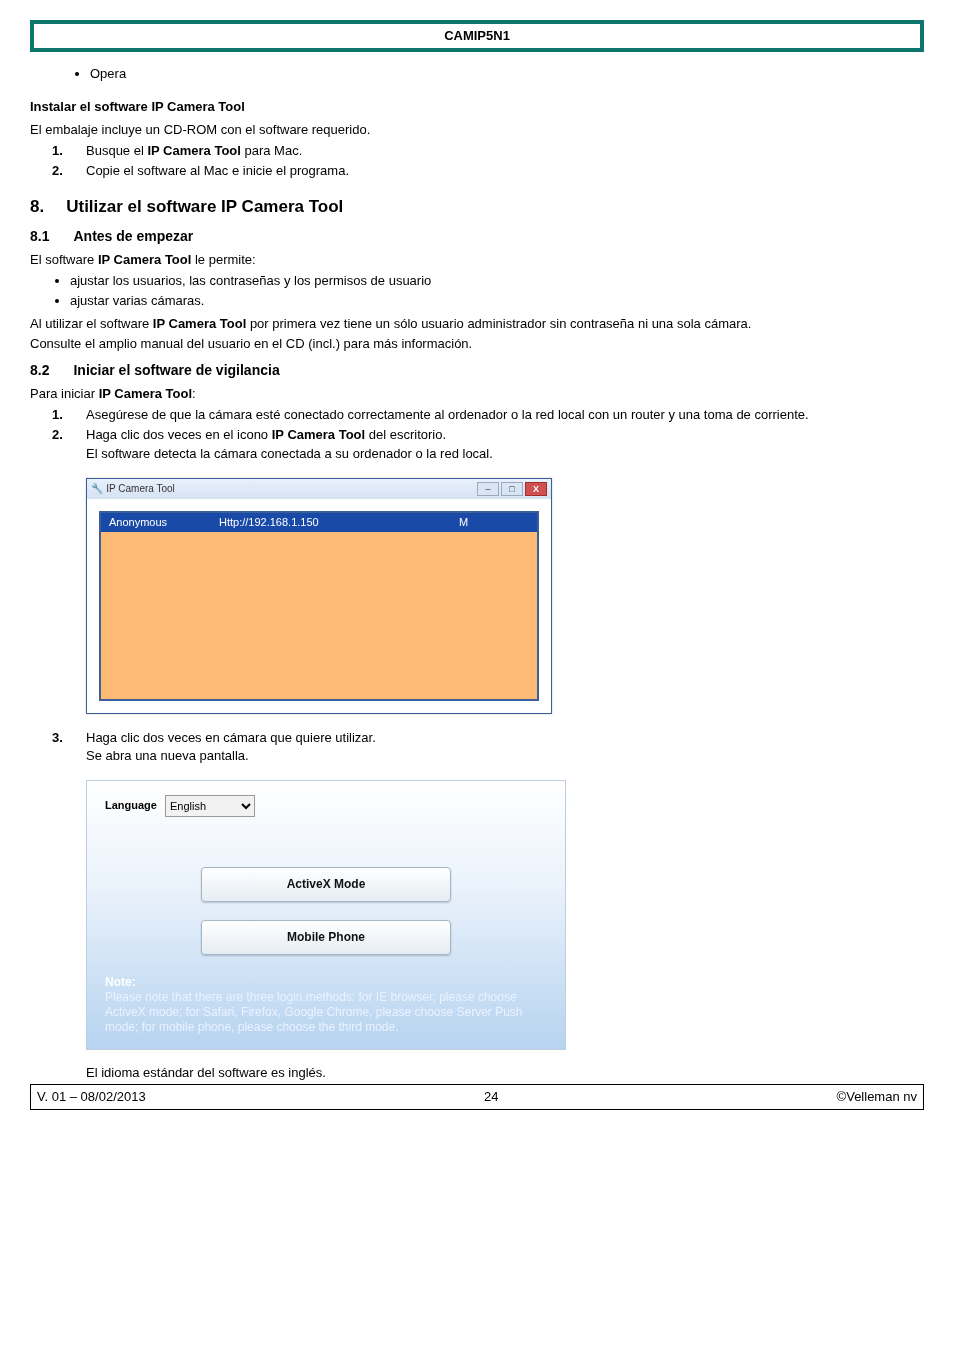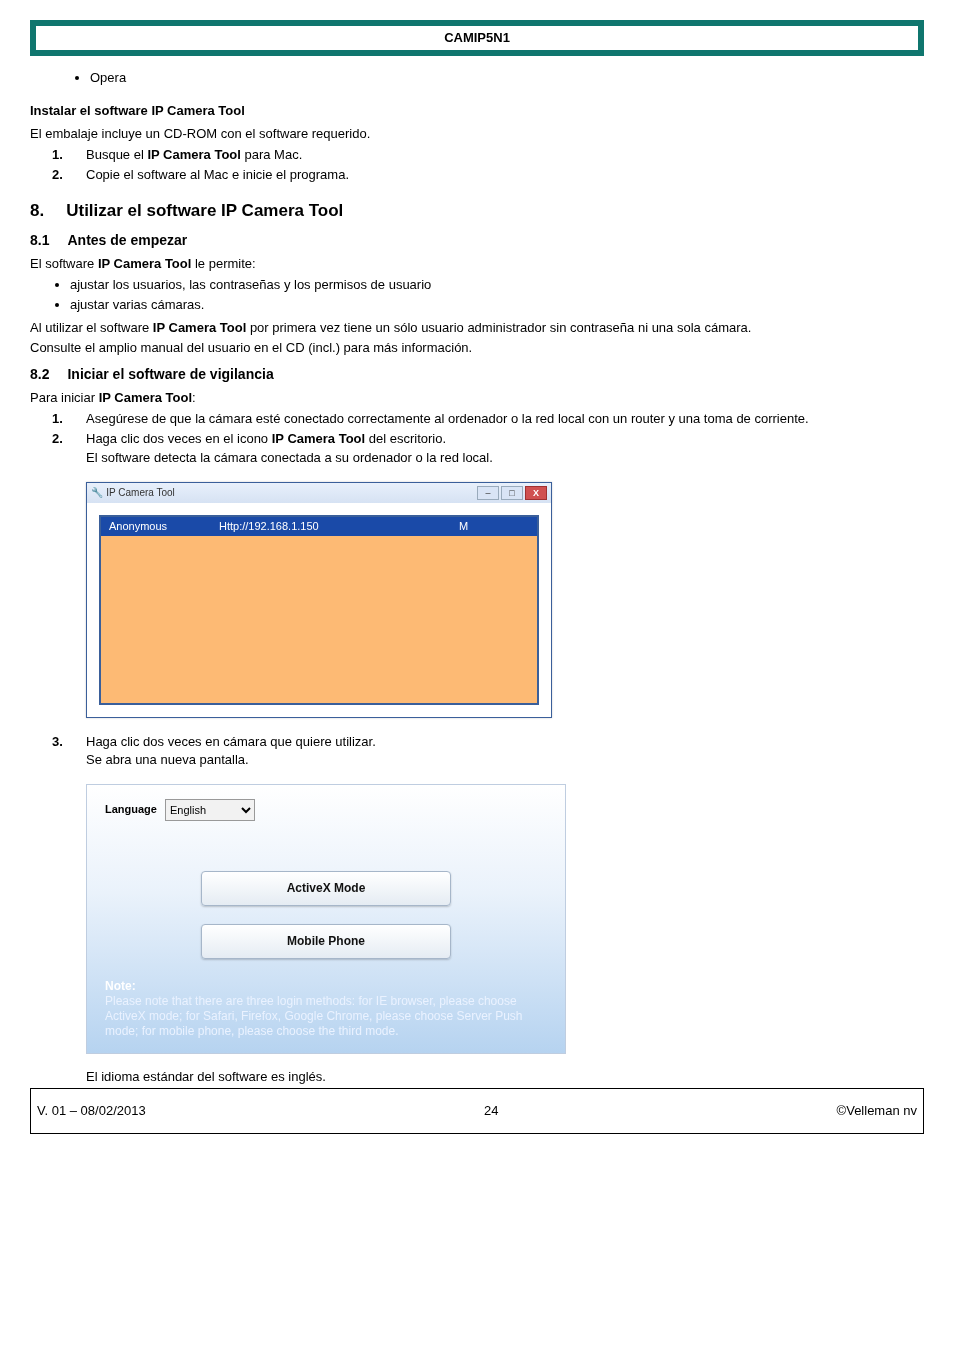--- a/index.html
+++ b/index.html
@@ -6,21 +6,21 @@
   body {
     font-family: Verdana, Geneva, sans-serif;
     font-size: 13px;
     color: #000;
     background: #fff;
     width: 954px;
     padding: 20px 30px;
     line-height: 1.4;
   }
   .header-box {
-    border: 6px solid #0f766e;
+    border: 4px solid #0f766e;
     text-align: center;
     font-weight: bold;
     padding: 3px;
     margin-bottom: 12px;
   }
   ul.content-list {
     list-style: disc;
     margin-left: 60px;
     margin-bottom: 14px;
   }
@@ -33,21 +33,21 @@
   ol.num-list li {
     padding: 1px 0;
     display: flex;
     gap: 14px;
   }
   ol.num-list li .num { font-weight: bold; min-width: 20px; }
   .h3 { font-weight: bold; font-size: 13px; margin-bottom: 4px; }
   .h2-row { display: flex; gap: 22px; align-items: baseline; }
   .h2-row .num { font-size: 17px; font-weight: bold; }
   .h2-row .txt { font-size: 17px; font-weight: bold; }
-  .h2b-row { display: flex; gap: 18px; align-items: baseline; margin-top: 8px; margin-bottom: 4px; }
+  .h2b-row { display: flex; gap: 24px; align-items: baseline; margin-top: 8px; margin-bottom: 4px; }
   .h2b-row .num { font-size: 14px; font-weight: bold; }
   .h2b-row .txt { font-size: 14px; font-weight: bold; }
   p { margin-bottom: 2px; }
   .bold { font-weight: bold; }
   .indent-body { margin-left: 56px; margin-top: 2px; }
   .img-frame {
     margin: 10px 0 14px 56px;
   }
   
   .win1 {
@@ -121,21 +121,21 @@
     margin-top: 20px;
     font-size: 12px;
     color: #eaf2ff;
     line-height: 1.25;
   }
   .note .nt { color: #fff; font-weight: bold; }
   .footer-row {
     display: flex;
     justify-content: space-between;
     border: 1px solid #000;
-    padding: 13px 6px;
+    padding: 3px 6px;
     font-size: 13px;
   }
 </style>
 </head>
 <body>
 
 <div class="header-box">
   <span>CAMIP5N1</span>
 </div>
 

